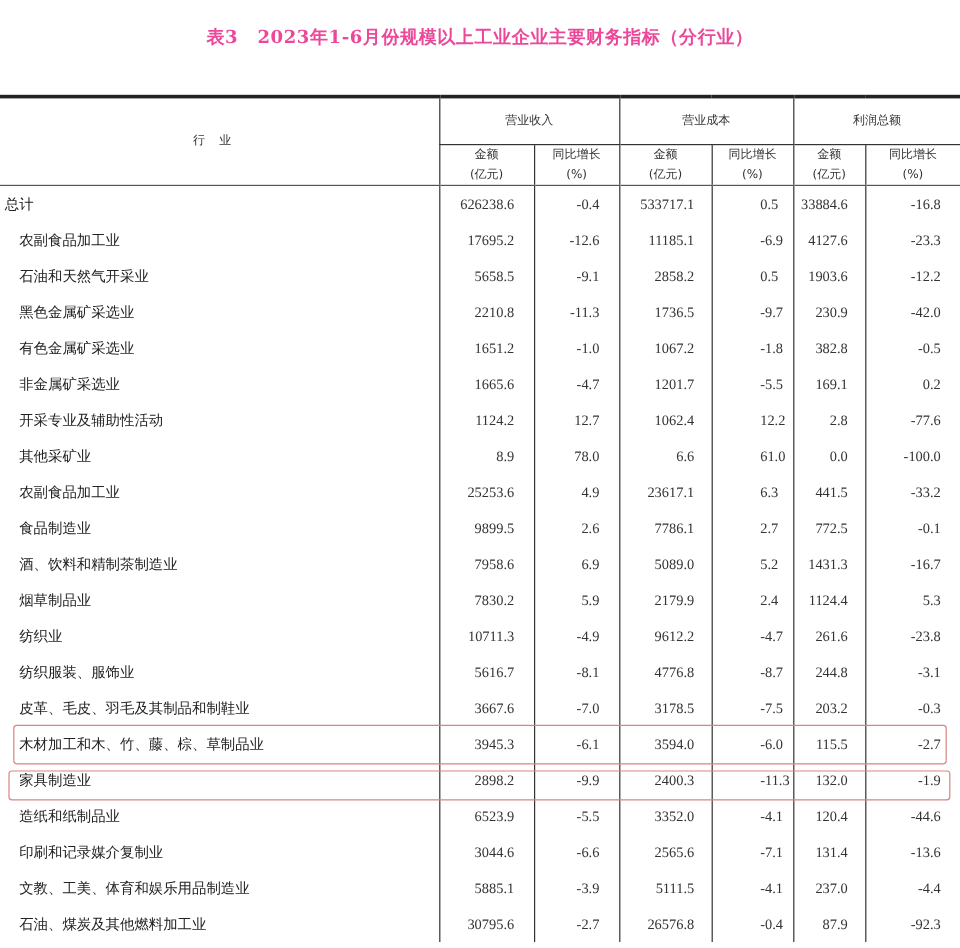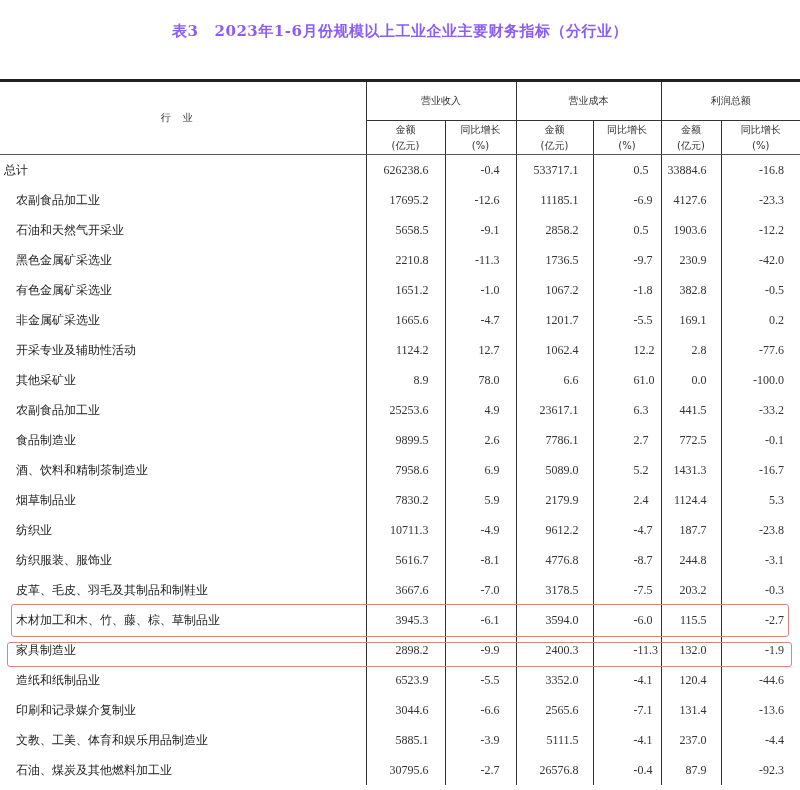--- a/index.html
+++ b/index.html
@@ -1,19 +1,19 @@
 <!DOCTYPE html>
 <html><head>
 <meta charset="utf-8">
 <style>
   html, body { margin: 0; padding: 0; background: #ffffff; }
   body { width: 800px; height: 790px; overflow: hidden; position: relative;
          font-family: "DejaVu Serif", "Liberation Serif", serif; color: #222; }
   .title { position: absolute; top: 22px; left: 0; width: 800px; text-align: center;
-           font-size: 15px; font-weight: bold; color: #8b5cf6; letter-spacing: 0.5px; }
+           font-size: 15px; font-weight: bold; color: #ec4899; letter-spacing: 0.5px; }
   .title .num { margin-right: 16px; }
   table.fin { position: absolute; top: 79px; left: 0; width: 800px; border-collapse: collapse;
               table-layout: fixed; font-size: 12px; }
   table.fin col.c0 { width: 366px; }
   table.fin col.c1 { width: 79px; }
   table.fin col.c2 { width: 71px; }
   table.fin col.c3 { width: 77px; }
   table.fin col.c4 { width: 68px; }
   table.fin col.c5 { width: 60px; }
   table.fin col.c6 { width: 79px; }
@@ -181,21 +181,21 @@
         <td class="v4">2.4</td>
         <td class="v5">1124.4</td>
         <td class="v6">5.3</td>
       </tr>
       <tr>
         <td class="lbl">纺织业</td>
         <td class="v1">10711.3</td>
         <td class="v2">-4.9</td>
         <td class="v3">9612.2</td>
         <td class="v4">-4.7</td>
-        <td class="v5">187.7</td>
+        <td class="v5">261.6</td>
         <td class="v6">-23.8</td>
       </tr>
       <tr>
         <td class="lbl">纺织服装、服饰业</td>
         <td class="v1">5616.7</td>
         <td class="v2">-8.1</td>
         <td class="v3">4776.8</td>
         <td class="v4">-8.7</td>
         <td class="v5">244.8</td>
         <td class="v6">-3.1</td>

